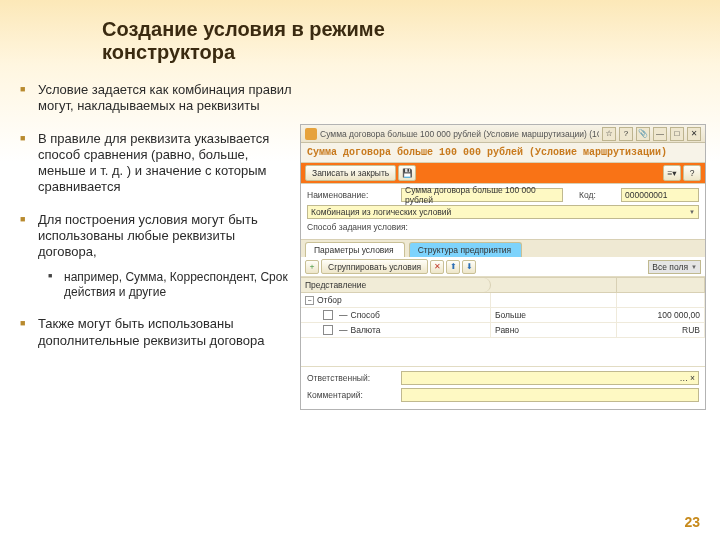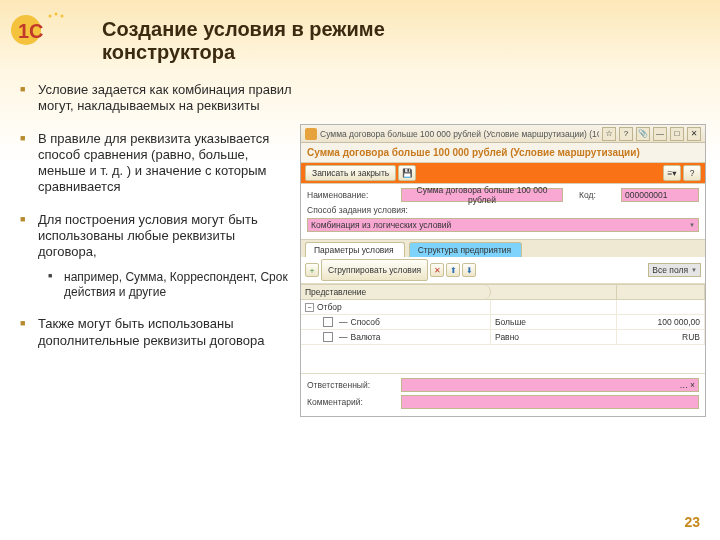--- a/index.html
+++ b/index.html
@@ -14,28 +14,28 @@
   .bullets > ul > li { position: relative; padding-left: 20px; margin-bottom: 16px; line-height: 1.25; }
   .bullets > ul > li::before { content: "■"; position: absolute; left: 2px; top: 2px; font-size: 9px; color: #b88a2e; }
   .bullets ul.sub { margin-top: 10px; margin-left: 10px; }
   .bullets ul.sub li { position: relative; padding-left: 16px; font-size: 12px; line-height: 1.25; }
   .bullets ul.sub li::before { content: "■"; position: absolute; left: 0; top: 2px; font-size: 7px; color: #444; }
   .shot { position: absolute; top: 124px; left: 300px; width: 406px; border: 1px solid #b3b3b3; background: #f7f3e8; font-size: 9px; color: #333; }
   .wtitle { display: flex; align-items: center; height: 18px; background: linear-gradient(#f7f3e8,#ece4cd); border-bottom: 1px solid #c7bfa3; padding: 0 4px; gap: 3px; }
   .wtitle .ic { width: 12px; height: 12px; background: #e6a23c; border-radius: 2px; flex: none; }
   .wtitle .txt { flex: 1; white-space: nowrap; overflow: hidden; color: #555; font-size: 8.5px; }
   .wtitle .tbtn { width: 14px; height: 14px; border: 1px solid #bdb48f; background: #efe7cf; display: flex; align-items: center; justify-content: center; font-size: 8px; flex: none; cursor: pointer; }
-  .formtitle { padding: 4px 6px; font-size: 10px; font-weight: bold; color: #c87a1e; }
+  .formtitle { padding: 4px 6px; font-size: 10px; font-weight: bold; color: #c87a1e; font-family: Liberation Mono, monospace; }
   .toolbar { display: flex; gap: 2px; padding: 2px 4px; border-top: 1px solid #d8d0b4; border-bottom: 1px solid #d8d0b4; background: #f97316; }
   .tb { height: 16px; padding: 0 6px; border: 1px solid #c9c096; background: linear-gradient(#fffef8,#eee6c9); font-size: 8.5px; display: flex; align-items: center; cursor: pointer; border-radius: 2px; }
   .tb.icon { width: 18px; padding: 0; justify-content: center; }
   .form { padding: 4px 6px; background: #fff; }
   .row { display: flex; align-items: center; margin-bottom: 3px; gap: 16px; }
   .lbl { width: 78px; font-size: 8.5px; color: #444; }
-  .inp { flex: 1; height: 14px; border: 1px solid #c0b98f; background: #f9a8d4; padding: 0 3px; font-size: 8.5px; display: flex; align-items: center; text-align: center; }
+  .inp { flex: 1; height: 14px; border: 1px solid #c0b98f; background: #fef9c3; padding: 0 3px; font-size: 8.5px; display: flex; align-items: center; }
   .inp.sm { flex: 0 0 78px; }
   .tabs { display: flex; background: #efe9d3; border-top: 1px solid #d8d0b4; padding-top: 2px; }
   .tab { padding: 2px 10px 2px 8px; font-size: 8.5px; border: 1px solid #c9c096; border-bottom: none; background: #fff; border-radius: 3px 3px 0 0; margin-left: 4px; cursor: pointer; }
   .subtb { display: flex; gap: 2px; align-items: center; padding: 2px 4px; background: #fff; border-bottom: 1px solid #e2dcc3; }
   .ico { width: 14px; height: 14px; border: 1px solid #c9c096; background: linear-gradient(#fffef8,#eee6c9); border-radius: 2px; display:flex;align-items:center;justify-content:center;font-size:8px; cursor:pointer; }
   .spacer { flex: 1; }
   .dd { height: 14px; border: 1px solid #c0b98f; background: #e5e5e5; padding: 0 3px; font-size: 8.5px; display:flex;align-items:center;gap:3px; cursor:pointer; }
   .gridhead { display: flex; background: #f1ecd7; border-top: 1px solid #d8d0b4; border-bottom: 1px solid #d8d0b4; font-size: 8.5px; }
   .gh { padding: 2px 4px; border-right: 1px solid #d8d0b4; }
   .gh1 { width: 190px; border-radius: 7px; } .gh2 { flex:1; } .gh3 { width: 88px; text-align: right; }
@@ -46,31 +46,20 @@
   .tw { width:9px;height:9px;border:1px solid #999;background:#fff;display:inline-flex;align-items:center;justify-content:center;font-size:7px;line-height:1; }
   .pgnum { position: absolute; bottom: 10px; right: 20px; font-size: 14px; font-weight: bold; color: #c78a1c; }
   .check { width:10px;height:10px;border:1px solid #8a8a8a;background:#fff;display:inline-block;margin-right:3px; }
   .tri { font-size: 6px; color:#666; }
 </style>
 </head>
 <body>
 
 <div class="slide">
 
-  <div class="logo">
-    <svg viewBox="0 0 68 50">
-      <circle cx="18" cy="22" r="15" fill="#f4c23c"></circle>
-      <text x="10" y="30" font-size="20" font-weight="bold" fill="#c0392b" font-family="Arial">1C</text>
-      <g fill="#f4c23c">
-          <circle cx="42" cy="8" r="1.5"></circle>
-          <circle cx="48" cy="6" r="1.5"></circle>
-          <circle cx="54" cy="8" r="1.5"></circle>
-        </g>
-    </svg>
-  </div>
 
   <div class="title">
     <span>Создание условия в режиме</span>
     <span class="t2">конструктора</span>
   </div>
 
   <div class="bullets">
     <ul>
       <li>Условие задается как комбинация правил могут, накладываемых на реквизиты</li>
       <li>В правиле для реквизита указывается способ сравнения (равно, больше, меньше и т. д. ) и значение с которым сравнивается</li>
@@ -107,38 +96,38 @@
     </div>
 
     <div class="form">
       <div class="row">
         <div class="lbl">Наименование:</div>
         <div class="inp">Сумма договора больше 100 000 рублей</div>
         <div class="lbl" style="width:26px">Код:</div>
         <div class="inp sm">000000001</div>
       </div>
       <div class="row">
-        <div class="lbl" style="width:118px">Способ задания условия:</div>
-      </div>
-      <div class="row">
         <div class="inp" style="justify-content:space-between">
           <span>Комбинация из логических условий</span>
           <span class="tri">▼</span>
         </div>
+      </div>
+      <div class="row">
+        <div class="lbl" style="width:118px">Способ задания условия:</div>
       </div>
     </div>
 
     <div class="tabs">
       <div class="tab">Параметры условия</div>
       <div class="tab" style="background:#7dd3fc">Структура предприятия</div>
     </div>
 
     <div class="subtb">
       <div class="ico" style="color:#2e8b2e">＋</div>
-      <div class="tb" style="height:22px">Сгруппировать условия</div>
+      <div class="tb" style="height:15px">Сгруппировать условия</div>
       <div class="ico" style="color:#c0392b">✕</div>
       <div class="ico" style="color:#2e6fb5">⬆</div>
       <div class="ico" style="color:#2e6fb5">⬇</div>
       <div class="spacer"></div>
       <div class="dd">
         <span>Все поля</span>
         <span class="tri">▼</span>
       </div>
     </div>
 

